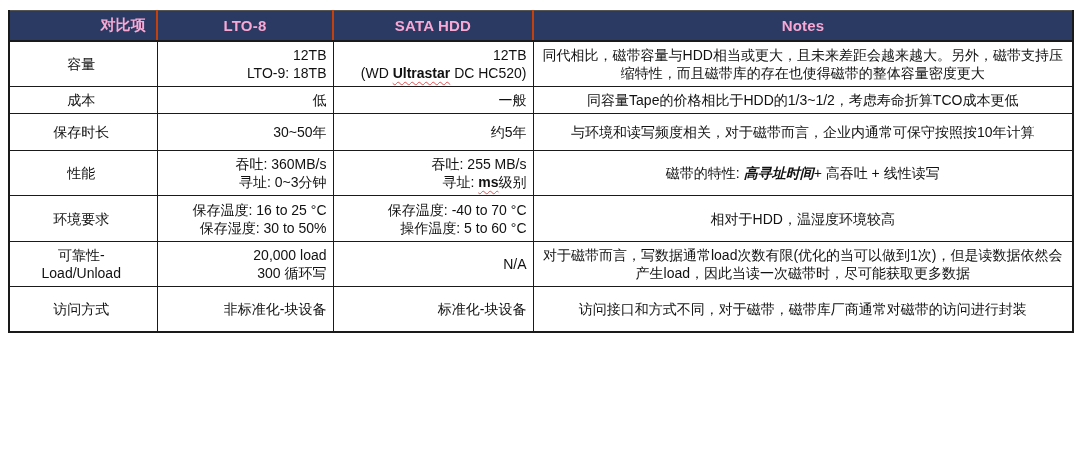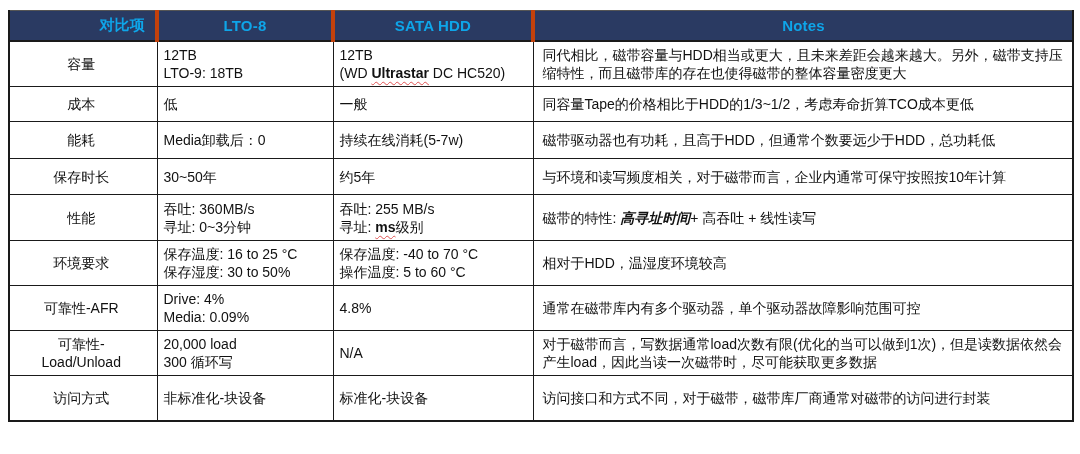--- a/index.html
+++ b/index.html
@@ -14,54 +14,54 @@
   .page { position: absolute; left: 8px; top: 10px; width: 1064px; }
   table.cmp {
     width: 100%;
     border-collapse: collapse;
     table-layout: fixed;
     border: 2px solid var(--border-dark);
     border-top: 1px solid #555;
   }
   thead th {
     background: var(--header-bg);
-    color: #0ea5e9;
+    color: #f9a8d4;
     font-size: 15px;
     font-weight: bold;
     height: 30px;
     padding: 2px 19px;
     border-bottom: 2px solid var(--border-dark);
     text-align: center;
     letter-spacing: 0.2px;
   }
-  thead th + th { border-left: 4px solid #c2410c; }
+  thead th + th { border-left: 2px solid #c2410c; }
   thead th.h-item { text-align: right; padding-right: 10px; }
   tbody td {
     border: 1.5px solid var(--border-dark);
     font-size: 14px;
     line-height: 18px;
     color: var(--text);
     padding: 4px 6px;
     vertical-align: middle;
     background: #ffffff;
   }
   td.col-item  { text-align: center; padding-right: 10px; }
-  td.col-lto8, td.col-sata { text-align: left; }
-  td.col-notes { text-align: left; padding-left: 9px; padding-right: 9px; }
+  td.col-lto8, td.col-sata { text-align: right; }
+  td.col-notes { text-align: center; padding-left: 9px; padding-right: 9px; }
   .line { display: block; }
   .bold { font-weight: bold; font-style: italic; }
   .spellcheck {
     text-decoration: underline wavy #e05252;
     text-decoration-thickness: 1px;
     text-underline-offset: 3px;
     font-weight: bold;
   }
   
   tbody tr:nth-child(1)  { height: 46px; }
-  tbody tr:nth-child(2)  { height: 35px; margin-left: 32px; }
+  tbody tr:nth-child(2)  { height: 27px; margin-left: 32px; }
   tbody tr:nth-child(3)  { height: 37px; }
   tbody tr:nth-child(4)  { height: 36px; }
   tbody tr:nth-child(5)  { height: 46px; }
   tbody tr:nth-child(6)  { height: 40px; margin-left: 26px; }
   tbody tr:nth-child(7)  { height: 45px; }
   tbody tr:nth-child(8)  { height: 45px; }
   tbody tr:nth-child(9)  { height: 45px; margin-top: 8px; }
   tbody tr:nth-child(10) { height: 40px; text-decoration: underline; }
 </style>
 </head>
@@ -109,34 +109,20 @@
           </td>
           <td class="col-sata">
             <div class="line"><span>一般</span></div>
           </td>
           <td class="col-notes">
             <div class="line"><span>同容量Tape的价格相比于HDD的1/3~1/2，考虑寿命折算TCO成本更低</span></div>
           </td>
         </tr>
         <tr>
           <td class="col-item">
-            <div class="line"><span>能耗</span></div>
-          </td>
-          <td class="col-lto8">
-            <div class="line"><span>Media卸载后：0</span></div>
-          </td>
-          <td class="col-sata">
-            <div class="line"><span>持续在线消耗(5-7w)</span></div>
-          </td>
-          <td class="col-notes">
-            <div class="line"><span>磁带驱动器也有功耗，且高于HDD，但通常个数要远少于HDD，总功耗低</span></div>
-          </td>
-        </tr>
-        <tr>
-          <td class="col-item">
             <div class="line"><span>保存时长</span></div>
           </td>
           <td class="col-lto8">
             <div class="line"><span>30~50年</span></div>
           </td>
           <td class="col-sata">
             <div class="line"><span>约5年</span></div>
           </td>
           <td class="col-notes">
             <div class="line"><span>与环境和读写频度相关，对于磁带而言，企业内通常可保守按照按10年计算</span></div>
@@ -169,35 +155,20 @@
           <td class="col-sata">
             <div class="line"><span>保存温度: -40 to 70 °C</span></div>
             <div class="line"><span>操作温度: 5 to 60 °C</span></div>
           </td>
           <td class="col-notes">
             <div class="line"><span>相对于HDD，温湿度环境较高</span></div>
           </td>
         </tr>
         <tr>
           <td class="col-item">
-            <div class="line"><span>可靠性-AFR</span></div>
-          </td>
-          <td class="col-lto8">
-            <div class="line"><span>Drive: 4%</span></div>
-            <div class="line"><span>Media: 0.09%</span></div>
-          </td>
-          <td class="col-sata">
-            <div class="line"><span>4.8%</span></div>
-          </td>
-          <td class="col-notes">
-            <div class="line"><span>通常在磁带库内有多个驱动器，单个驱动器故障影响范围可控</span></div>
-          </td>
-        </tr>
-        <tr>
-          <td class="col-item">
             <div class="line"><span>可靠性-</span></div>
             <div class="line"><span>Load/Unload</span></div>
           </td>
           <td class="col-lto8">
             <div class="line"><span>20,000 load</span></div>
             <div class="line"><span>300 循环写</span></div>
           </td>
           <td class="col-sata">
             <div class="line"><span>N/A</span></div>
           </td>

